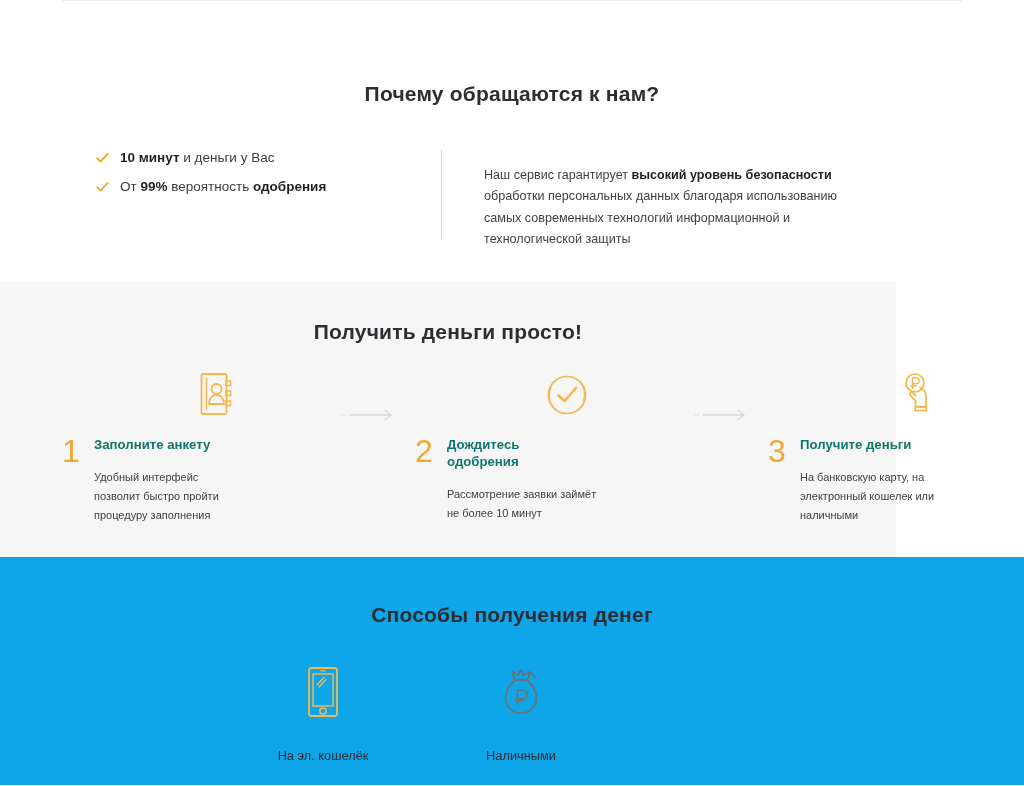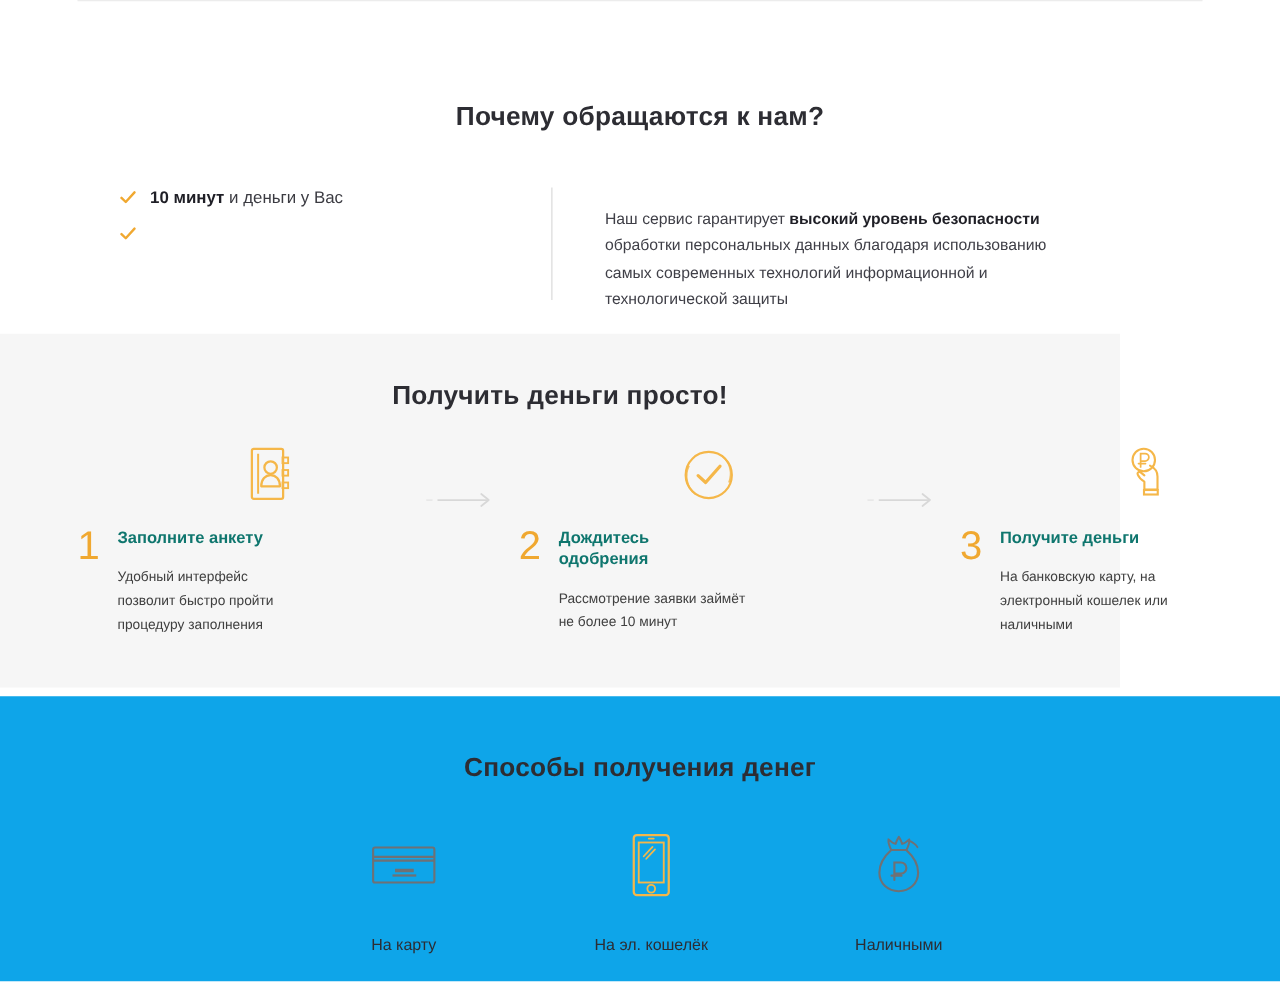--- a/index.html
+++ b/index.html
@@ -93,21 +93,21 @@
     font-size: 12.6px;
     line-height: 21.5px;
     color: #3f3f47;
     max-width: 370px;
   }
   .why-para b { font-weight: bold; color: #1f1f26; }
 
   
   .sec-steps {
     position: absolute;
-    top: 267px;
+    top: 282px;
     left: 0;
     width: 896px;
     height: 283px;
     background: #f6f6f6;
   }
   .sec-steps .heading { padding-top: 38px; }
 
   .steps-row {
     position: relative;
     margin-top: 22px;
@@ -222,20 +222,21 @@
         <span class="txt"><b>10 минут</b> и деньги у Вас</span>
       </div>
 
 
       <div class="bullet">
         <span class="check">
           <svg width="13" height="13" viewBox="0 0 13 13" aria-hidden="true">
             <path d="M1.2 6.3 L4.6 9.6 L11.6 1.9" fill="none" stroke="#f0a830" stroke-width="1.9" stroke-linecap="round" stroke-linejoin="round"></path>
           </svg>
         </span>
+        <span class="txt">От <b>99%</b> вероятность <b>одобрения</b></span>
       </div>
 
     </div>
 
     <div class="why-divider"></div>
 
     <div class="why-right">
       <p class="why-para"><span>Наш сервис гарантирует </span><b>высокий уровень безопасности</b><span> обработки персональных данных благодаря использованию самых современных технологий информационной и технологической защиты</span></p>
     </div>
 
@@ -324,32 +325,20 @@
 
   </div>
 </section>
 
 <section class="sec-methods">
 
   <h2 class="heading">Способы получения денег</h2>
 
   <div class="methods-row">
 
-    <div class="method">
-      <div class="method-icon">
-        <svg width="54" height="40" viewBox="0 0 54 40" aria-hidden="true">
-          <rect x="2.5" y="6" width="49" height="28" rx="1.5" fill="none" stroke="#6f7175" stroke-width="1.7"></rect>
-          <line x1="2.5" y1="13.5" x2="51.5" y2="13.5" stroke="#6f7175" stroke-width="1.7"></line>
-          <line x1="2.5" y1="16.5" x2="51.5" y2="16.5" stroke="#6f7175" stroke-width="1.7"></line>
-          <rect x="20" y="23" width="15" height="2.8" fill="#6f7175"></rect>
-          <rect x="18" y="27.5" width="19" height="1.8" fill="#6f7175"></rect>
-        </svg>
-      </div>
-      <div class="method-label">На карту</div>
-    </div>
 
     <div class="method">
       <div class="method-icon">
         <svg width="34" height="52" viewBox="0 0 34 52" aria-hidden="true">
           <rect x="3" y="2" width="28" height="48" rx="2.5" fill="none" stroke="#f5b749" stroke-width="1.8"></rect>
           <rect x="7" y="8" width="20" height="32" fill="none" stroke="#f5b749" stroke-width="1.5"></rect>
           <line x1="15" y1="4.8" x2="19" y2="4.8" stroke="#f5b749" stroke-width="1.4" stroke-linecap="round"></line>
           <circle cx="17" cy="45" r="3.1" fill="none" stroke="#f5b749" stroke-width="1.5"></circle>
           <line x1="11" y1="19" x2="18" y2="11.5" stroke="#f5b749" stroke-width="1.4" stroke-linecap="round"></line>
           <line x1="13" y1="21" x2="20" y2="13.5" stroke="#f5b749" stroke-width="1.4" stroke-linecap="round"></line>

